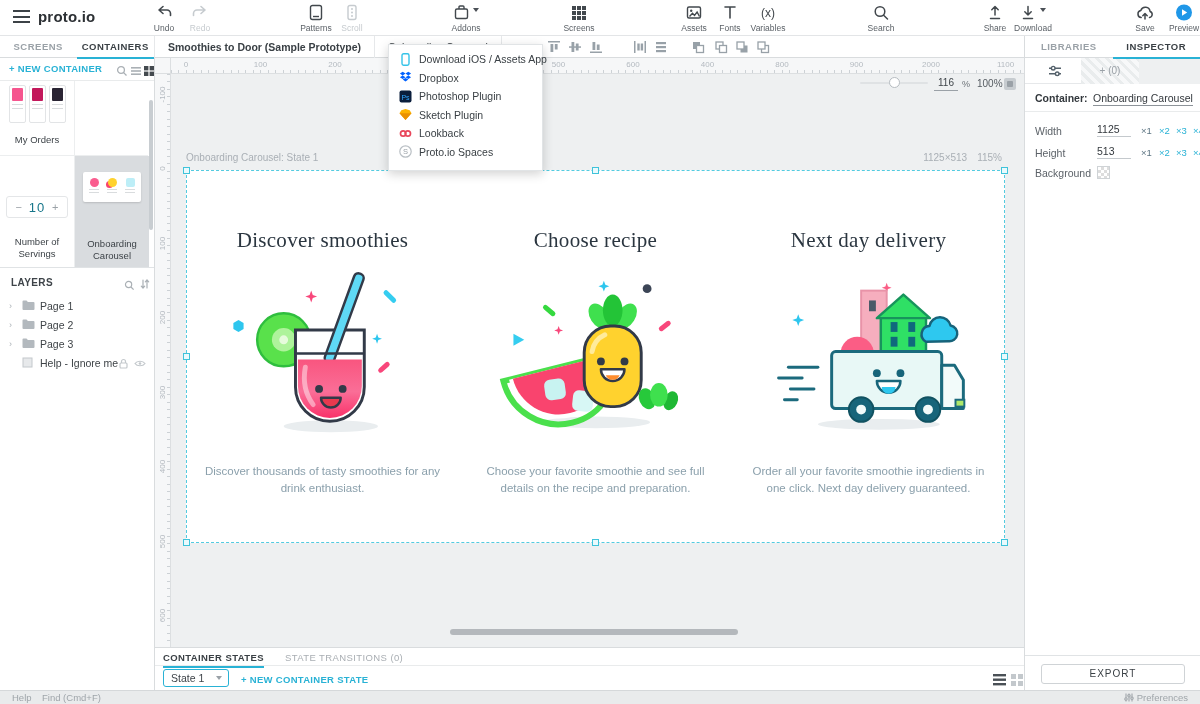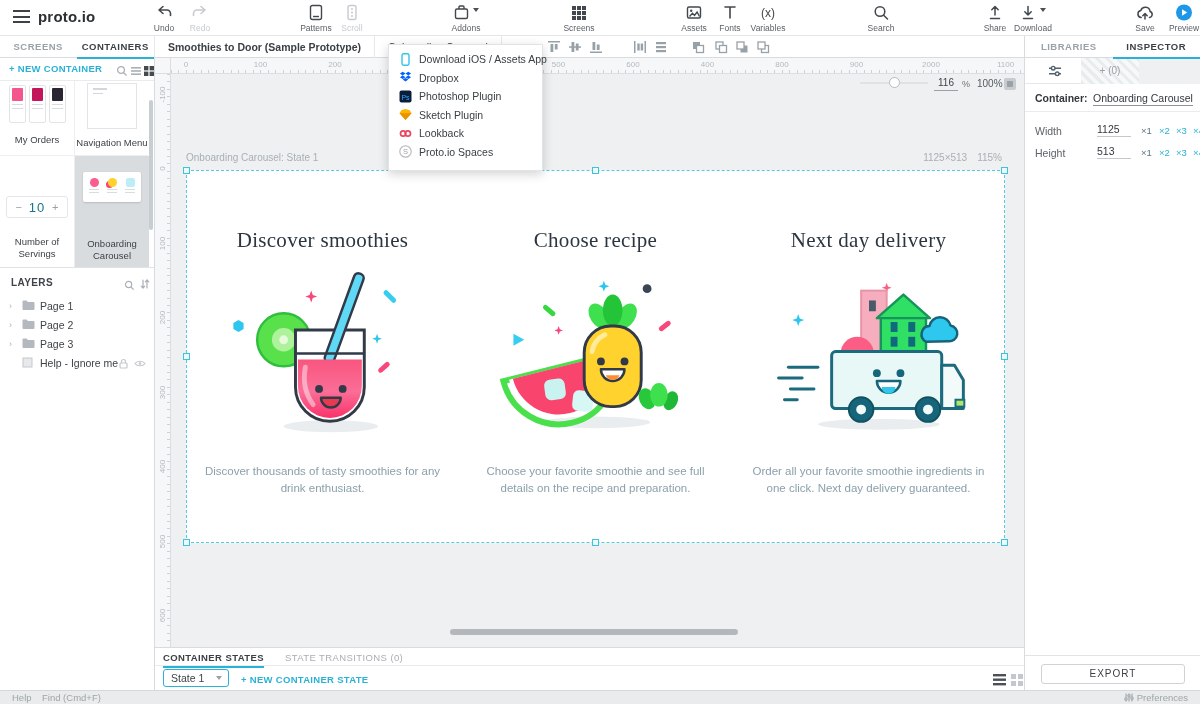--- a/index.html
+++ b/index.html
@@ -380,27 +380,20 @@
             <div class="ln"></div>
             <div class="ln"></div>
           </div>
         <div class="minicard">
             <div class="blob" style="background:#2a2433"></div>
             <div class="ln"></div>
             <div class="ln"></div>
           </div>
       </div>
       <div class="clabel" style="margin-top:11px">My Orders</div>
-    </div>
-    <div class="cell" style="left:75px;top:23px;height:74px">
-      <div class="navthumb" style="margin-top:2px;height:46px">
-        <div class="ln" style="width:14px"></div>
-          <div class="ln" style="width:10px"></div>
-      </div>
-      <div class="clabel" style="margin-top:8px">Navigation Menu</div>
     </div>
     <div class="cell" style="left:0;top:98px;height:111px">
       <div class="stepthumb" style="margin-top:40px">
         <span class="stepbtn">−</span>
         <span class="stepval">10</span>
         <span class="stepbtn">+</span>
       </div>
       <div class="clabel" style="margin-top:18px;padding:0 8px">Number of Servings</div>
     </div>
     <div class="cell selected" style="left:75px;top:98px;height:111px">
@@ -705,20 +698,24 @@
       <span class="mult" style="left:168px">×4</span>
     </div>
     <div class="proprow" style="top:86px">
       <span class="proplabel">Height</span>
       <span class="propinput">513</span>
       <span class="mult first" style="left:116px">×1</span>
       <span class="mult" style="left:134px">×2</span>
       <span class="mult" style="left:151px">×3</span>
       <span class="mult" style="left:168px">×4</span>
     </div>
+    <div class="proprow" style="top:106px">
+      <span class="proplabel">Background</span>
+      <span class="checker"></span>
+    </div>
     <div class="exportarea">
       <div class="exportbtn">EXPORT</div>
     </div>
   </div>
 
   <div class="states">
     <div class="stab active" style="left:8px">CONTAINER STATES</div>
     <div class="stab idle" style="left:130px">STATE TRANSITIONS (0)</div>
     <div class="statesrule"></div>
     <div class="stateselect">

